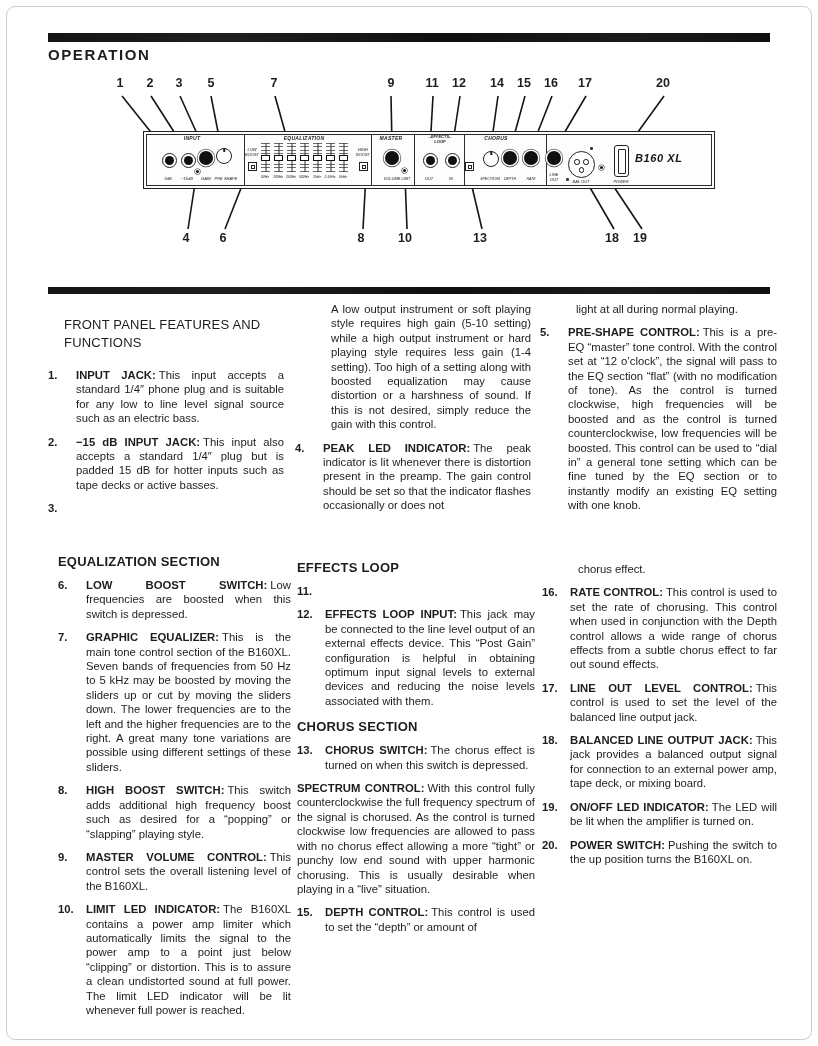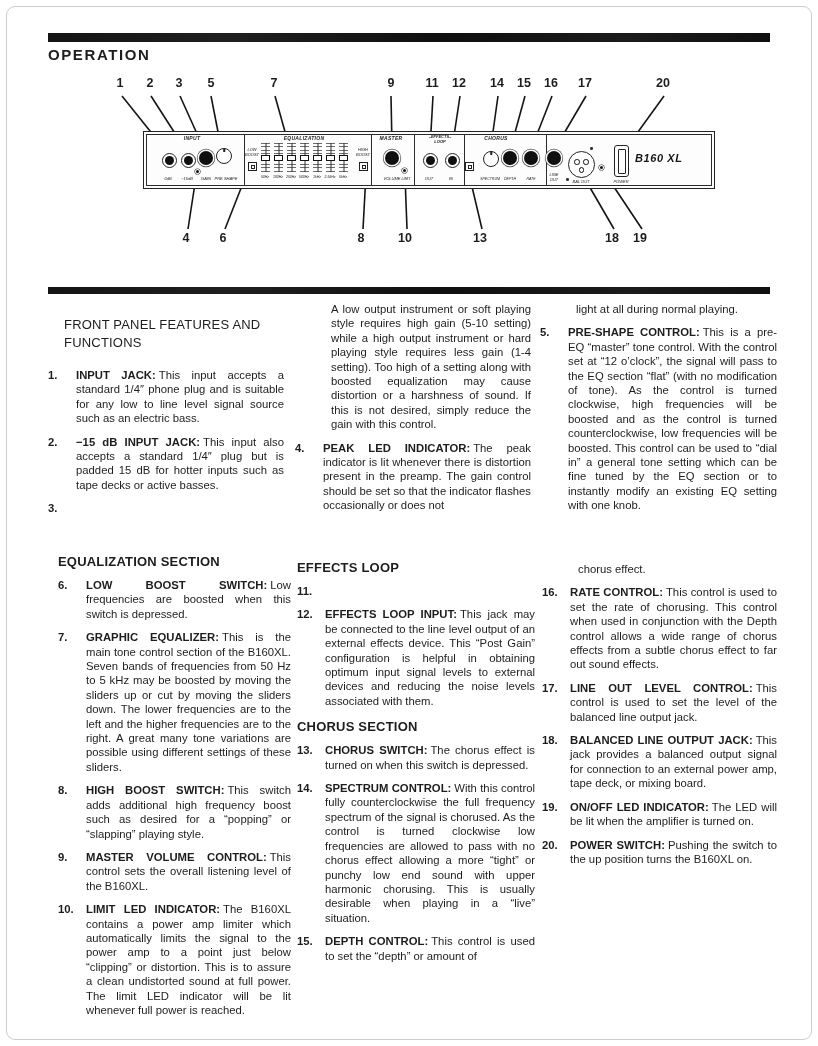--- a/index.html
+++ b/index.html
@@ -255,21 +255,20 @@
     <div class="item">
       <span class="num">12.</span>
       <p class="itext"><b class="term">EFFECTS LOOP INPUT:</b><span>This jack may be connected to the line level output of an external effects device. This “Post Gain” configuration is helpful in obtaining optimum input signal levels to external devices and reducing the noise levels associated with them.</span></p>
     </div>
     <h2>CHORUS SECTION</h2>
     <div class="item">
       <span class="num">13.</span>
       <p class="itext"><b class="term">CHORUS SWITCH:</b><span>The chorus effect is turned on when this switch is depressed.</span></p>
     </div>
     <div class="item">
-      <span class="num">14.</span>
       <p class="itext"><b class="term">SPECTRUM CONTROL:</b><span>With this control fully counterclockwise the full frequency spectrum of the signal is chorused. As the control is turned clockwise low frequencies are allowed to pass with no chorus effect allowing a more “tight” or punchy low end sound with upper harmonic chorusing. This is usually desirable when playing in a “live” situation.</span></p>
     </div>
     <div class="item">
       <span class="num">15.</span>
       <p class="itext"><b class="term">DEPTH CONTROL:</b><span>This control is used to set the “depth” or amount of</span></p>
     </div>
   </div>
 
   <div class="col" style="left:542px;top:562px;width:235px">
     <p class="cont">chorus effect.</p>

